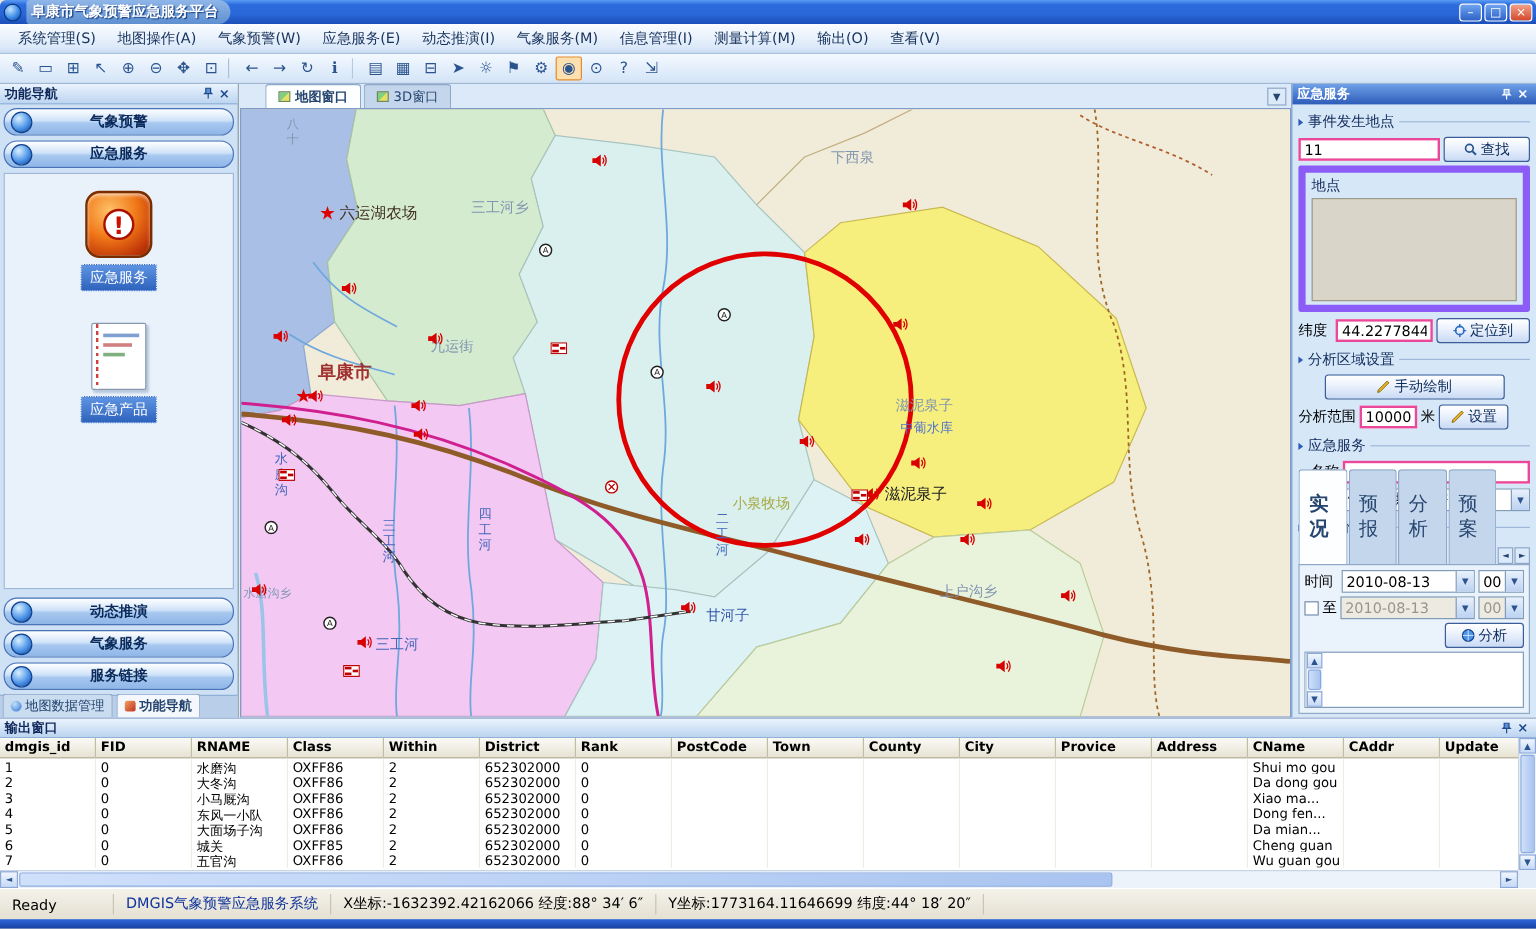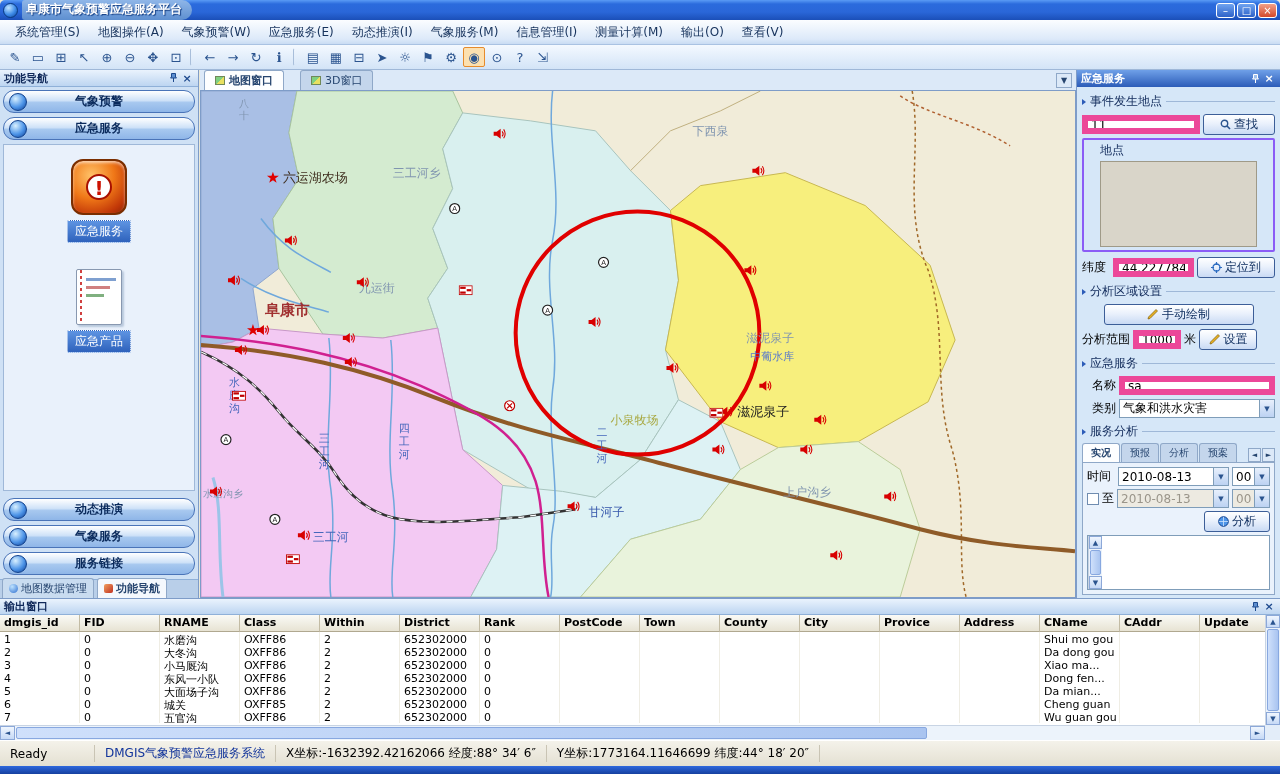--- a/index.html
+++ b/index.html
@@ -58,52 +58,52 @@
 .shortcut-label{background:linear-gradient(180deg,#5E94E2,#2E62BC);color:#fff;font-size:12px;padding:2px 7px;border:1px dotted #FFF;border-radius:2px;}
 .panel-tabs{height:19px;display:flex;align-items:flex-end;background:#B9CFE9;border-top:1px solid #8FB0D8;padding-left:2px;gap:3px;}
 .mini-tab{display:flex;align-items:center;gap:3px;font-size:11px;padding:2px 6px;background:#C9DCF0;border:1px solid #8FA8C8;border-bottom:none;border-radius:3px 3px 0 0;color:#26456F;}
 .mini-tab-active{background:#F4F8FD;font-weight:bold;}
 .mini-tab-icon{width:9px;height:9px;border-radius:50%;}
 .icon-blue{background:radial-gradient(circle at 35% 30%,#BFE3FF,#2E6FD0);}
 .icon-red{background:linear-gradient(135deg,#F0A060,#C03020);border-radius:2px;}
 
 
 .map-panel{position:absolute;top:70px;left:200px;width:876px;height:528px;background:#DCE9F8;}
-.map-tabbar{position:absolute;top:0;left:0;right:22px;height:20px;display:flex;align-items:flex-end;padding-left:4px;gap:16px;}
+.map-tabbar{position:absolute;top:0;left:17px;right:22px;height:20px;display:flex;align-items:flex-end;padding-left:4px;gap:2px;}
 .map-tab{display:flex;align-items:center;gap:4px;font-size:11px;padding:2px 10px;background:#C4D6EC;border:1px solid #8FA8C8;border-bottom:none;border-radius:3px 3px 0 0;color:#26456F;}
 .map-tab-active{background:#FDFEFF;font-weight:bold;}
 .map-tab-icon{width:10px;height:9px;background:linear-gradient(135deg,#7FD080 50%,#E8E060 50%);border:1px solid #708858;}
 .map-tab-dropdown{position:absolute;top:3px;right:4px;width:16px;height:15px;font-size:8px;color:#26456F;display:flex;align-items:center;justify-content:center;border:1px solid #8FA8C8;background:#DCE9F8;}
 .map-content{position:absolute;top:20px;left:0;right:0;bottom:0;border:1px solid #7E9CC8;background:#F1ECD9;overflow:hidden;}
 .map-content svg{width:100%;height:100%;display:block;}
 
 
 .right-panel{position:absolute;top:70px;left:1076px;width:204px;height:528px;background:#D6E7F8;border-left:1px solid #7E9CC8;display:flex;flex-direction:column;}
 .rp-header{height:17px;display:flex;align-items:center;padding:0 4px;color:#fff;font-weight:bold;font-size:11px;
  background:linear-gradient(180deg,#6FA0E8,#2C5CB8);}
 .rp-header .hbtn{color:#fff;}
 .rp-body{flex:1;padding:3px 5px;display:flex;flex-direction:column;font-size:12px;}
 .sec{display:flex;align-items:center;gap:4px;font-size:12px;color:#10295A;margin:3px 0 2px;}
 .sec:before{content:"";width:0;height:0;border-left:4px solid #2C5CB8;border-top:3px solid transparent;border-bottom:3px solid transparent;}
 .sec:after{content:"";flex:1;border-top:1px solid #9FB8D8;}
 .row{display:flex;align-items:center;gap:3px;margin:2px 0;}
-.tin{flex:1;height:19px;border:6px solid #ec4899;background:#fff;font-size:12px;padding:0 3px;min-width:0;}
+.tin{flex:1;height:19px;border:2px solid #ec4899;background:#fff;font-size:12px;padding:0 3px;min-width:0;}
 .xpbtn{height:21px;border:1px solid #3C5E98;border-radius:3px;background:linear-gradient(180deg,#FFFFFF,#EAF1FC 45%,#C9DAF4);
  font-size:12px;color:#0A2A5C;display:flex;align-items:center;justify-content:center;gap:3px;padding:0 6px;white-space:nowrap;}
-.loc-box{border:2px solid #8b5cf6;border-radius:2px;padding:2px 16px 3px;margin:1px 0 3px;}
+.loc-box{border:6px solid #8b5cf6;border-radius:2px;padding:2px 5px 3px;margin:1px 0 3px;}
 .loc-label{font-size:12px;color:#10295A;margin-bottom:2px;}
 .loc-list{height:86px;background:#D9D5C9;border:1px solid #9F9A88;}
 .lbl{width:28px;flex:0 0 auto;}
 .combo{flex:1;height:19px;border:1px solid #7F9DB9;background:#fff;display:flex;align-items:center;min-width:0;justify-content:space-between;}
 .combo span.v{flex:1;padding:0 3px;overflow:hidden;white-space:nowrap;font-size:12px;}
 .combo .ar{width:15px;height:100%;background:linear-gradient(180deg,#E8F0FC,#BCD2F2);border-left:1px solid #7F9DB9;font-size:7px;color:#2B548F;display:flex;align-items:center;justify-content:center;}
 .combo.dis{background:#EDEAE1;color:#999;}
 .combo.dis span.v{color:#9A958A;}
 .atabs{display:flex;align-items:flex-end;height:19px;margin-top:1px;}
-.atab{padding:2px 8px;font-size:10px;background:#C4D6EC;border:1px solid #8FA8C8;border-bottom:none;border-radius:3px 3px 0 0;color:#26456F;margin-right:1px;}
+.atab{padding:18px 8px;font-size:16px;background:#C4D6EC;border:1px solid #8FA8C8;border-bottom:none;border-radius:3px 3px 0 0;color:#26456F;margin-right:1px;}
 .atab-active{background:#FDFEFF;font-weight:bold;}
 .atab-spin{margin-left:auto;display:flex;gap:1px;}
 .atab-spin div{width:13px;height:14px;font-size:7px;display:flex;align-items:center;justify-content:center;border:1px solid #8FA8C8;background:#DCE9F8;color:#26456F;}
 .abox{flex:1;border:1px solid #8FA8C8;background:#EAF2FC;padding:4px;display:flex;flex-direction:column;gap:3px;}
 .cb{width:12px;height:12px;border:1px solid #6F8CB0;background:#fff;flex:0 0 auto;}
 .alist{flex:1;background:#fff;border:1px solid #7F9DB9;display:flex;min-height:40px;}
 .alist-items{flex:1;overflow:hidden;}
 .alist-item{padding:1px 4px;font-size:12px;}
 .alist-sel{border:1px dotted #444;background:#F2F6FD;}
 .vsb{width:14px;background:#ECF3FB;border-left:1px solid #C8D4E4;display:flex;flex-direction:column;}

